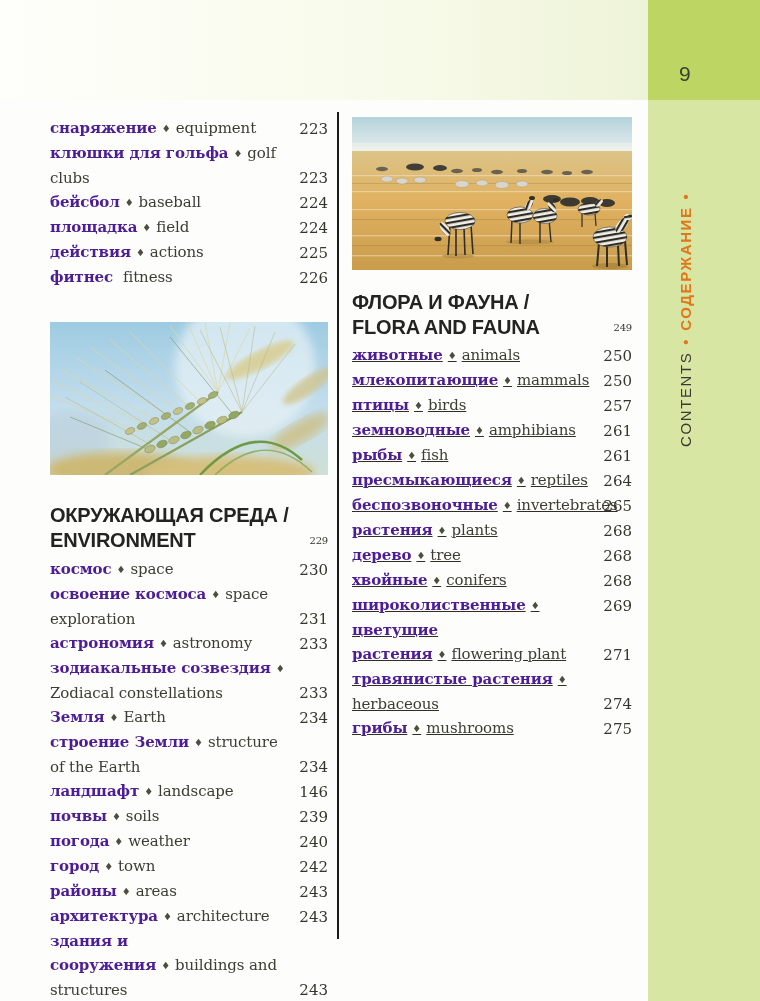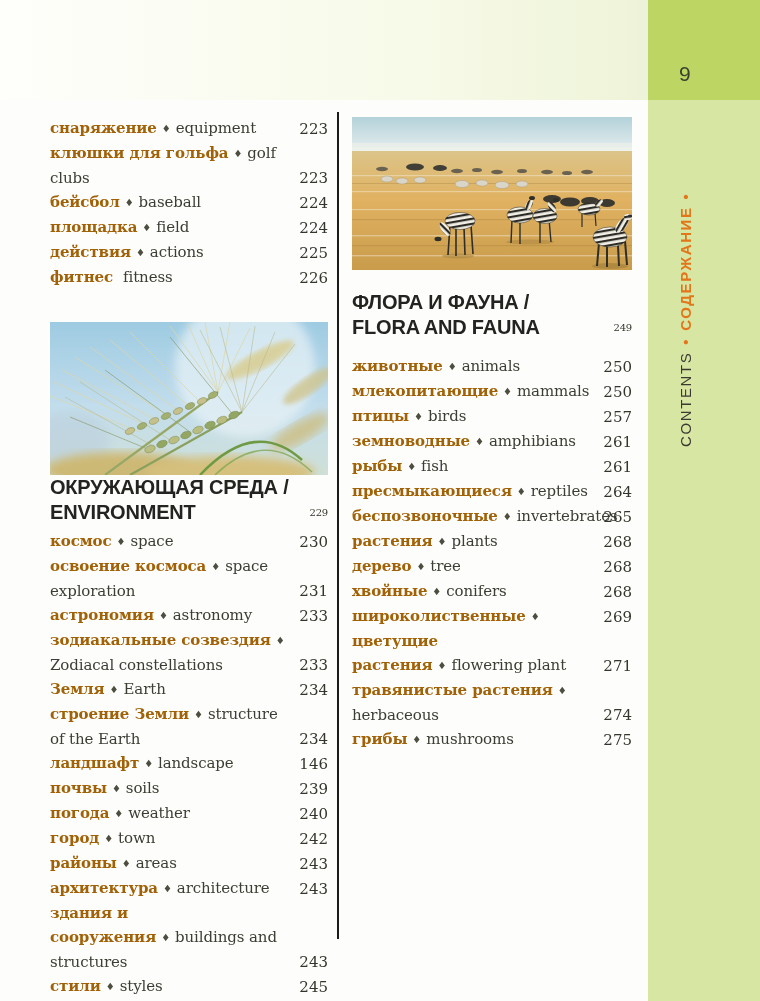--- a/index.html
+++ b/index.html
@@ -22,36 +22,36 @@
 
   .divider{position:absolute;left:337px;top:112px;width:2px;height:827px;background:#1b1b17;}
 
   .col{position:absolute;}
   .col-left{left:50px;top:116px;width:278px;}
   .col-right{left:352px;top:117px;width:280px;}
 
   .entries{display:block;}
   .entry{position:relative;font-size:15px;line-height:24px;letter-spacing:-0.1px;
          padding-right:34px;min-height:24px;color:#3d3d35;}
-  .entry .ru{font-weight:700;color:#a16207;}
+  .entry .ru{font-weight:700;color:#4c1d95;}
   .entry .sep{font-size:10px;color:#4e4e40;margin:0 5px;vertical-align:1px;}
   .entry .pg{position:absolute;right:0;bottom:0;color:#35352d;letter-spacing:0;text-align:center;}
   .wrap-break .en-part{display:block;}
 
   .sec-h{font-family:"Liberation Sans",sans-serif;font-weight:700;font-size:20px;
          line-height:25px;color:#23231f;letter-spacing:-0.2px;}
   .sec-h .h2row{display:flex;justify-content:space-between;align-items:center;}
   .sec-h .h-pg{font-family:"DejaVu Serif",serif;font-weight:400;font-size:10px;color:#35352d;}
 
   .photo{display:block;}
   .mt-wheat{margin-top:32px;}
-  .mt-head-left{margin-top:0;}
+  .mt-head-left{margin-top:28px;}
   .mt-entries-left{margin-top:4px;}
   .mt-head-right{margin-top:20px;}
-  .mt-entries-right{margin-top:14px;}
+  .mt-entries-right{margin-top:3px;text-decoration:underline;}
 </style>
 </head>
 <body>
 
 <div class="page">
 
   <div class="top-band"></div>
   <div class="side-tab"></div>
   <div class="side-rail"></div>
   <div class="folio">9</div>

